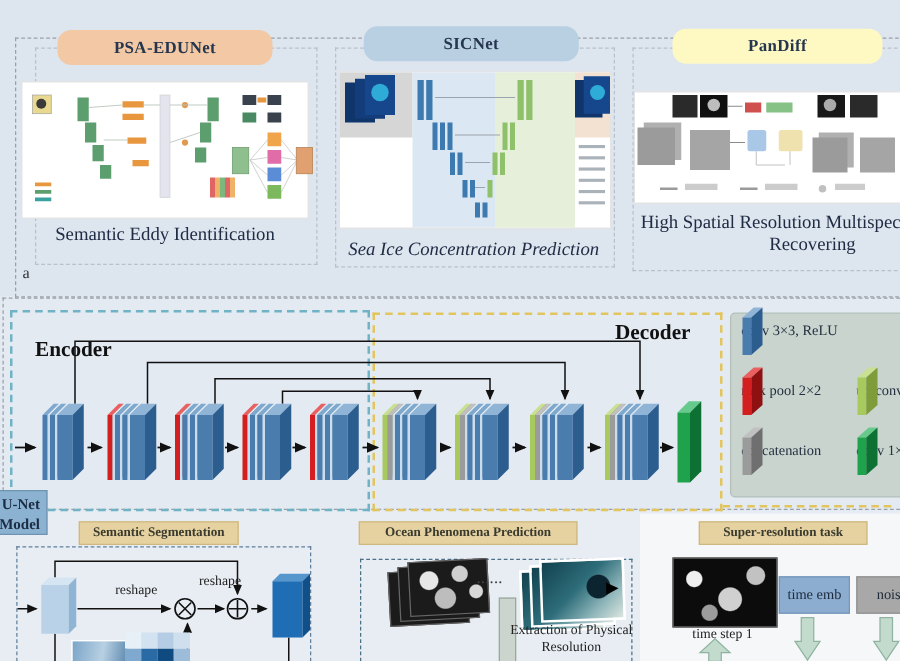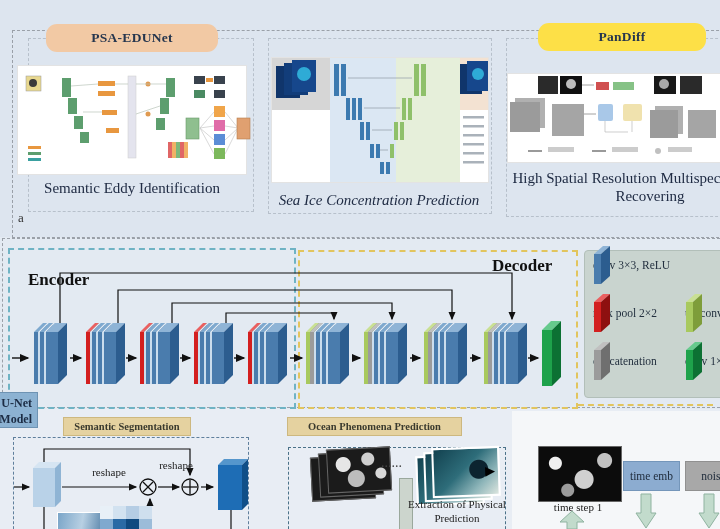--- a/index.html
+++ b/index.html
@@ -21,21 +21,21 @@
   #encoder-box{left:8px;top:248px;width:284px;height:157px;border:2px dashed #6fb3c4;}
   #decoder-box{left:298px;top:250px;width:276px;height:155px;border:2px dashed #e2c55e;}
   #decoder-ext{left:578px;top:404px;width:135px;height:0;border-top:2px dashed #e2c55e;}
   #seg-box{left:13px;top:437px;width:234px;height:110px;border:1.6px dashed #5f7f9c;}
   #pred-box{left:288px;top:447px;width:216px;height:100px;border:1.6px dashed #4a7188;}
   
   .app-header{position:absolute;height:28px;border-radius:11px;display:flex;align-items:center;justify-content:center;
     font-weight:bold;font-size:13.5px;color:#26364e;letter-spacing:.3px;text-align:right;}
   #hdr1{left:46px;top:24px;width:172px;background:#f2c9a4;}
   #hdr2{left:291px;top:21px;width:172px;background:#b9cfe2;}
-  #hdr3{left:538px;top:23px;width:168px;background:#fde047;}
+  #hdr3{left:538px;top:23px;width:168px;background:#fef9c3;}
   .thumb{position:absolute;background:#fff;box-shadow:0 0 0 1px #e3e3e3;}
   #thumb1{left:18px;top:66px;width:228px;height:108px;}
   #thumb2{left:272px;top:58px;width:216px;height:124px;}
   #thumb3{left:508px;top:74px;width:212px;height:88px;}
   .caption{position:absolute;text-align:center;font-size:15px;color:#202c44;line-height:1.18;}
   #cap1{left:20px;top:180px;width:224px;}
   #cap2{left:266px;top:192px;width:226px;font-style:italic;}
   #cap3{left:505px;top:170px;width:290px;}
   #lbl-a{left:18px;top:210px;font-size:13px;color:#333;}
   
@@ -101,20 +101,21 @@
   <div class="abs" id="sec-apps"></div>
   <div class="abs" id="sec-unet"></div>
   <div class="abs" id="sec-tasks"></div>
 
   <div class="dash" id="apps-outer"></div>
   <div class="dash-light" id="panel1-box"></div>
   <div class="dash-light" id="panel2-box"></div>
   <div class="dash-light" id="panel3-box"></div>
 
   <div class="app-header" id="hdr1">PSA-EDUNet</div>
+  <div class="app-header" id="hdr2">SICNet</div>
   <div class="app-header" id="hdr3">PanDiff</div>
 
   <div class="thumb" id="thumb1">
     <svg width="228" height="108" viewBox="0 0 228 108">
       <rect x="8" y="10" width="15" height="15" fill="#e8d890" stroke="#999" stroke-width=".5"></rect>
       <circle cx="15" cy="17" r="4" fill="#3a3a3a"></circle>
       <g fill="#5d9e6e">
         <rect x="44" y="12" width="9" height="19"></rect>
           <rect x="50" y="32" width="9" height="16"></rect>
         <rect x="56" y="50" width="9" height="13"></rect>
@@ -417,20 +418,21 @@
       <span>conv 1×1</span>
     </div>
   </div>
 
   <div class="abs" id="sr-bg"></div>
   <div class="abs" id="seg-box"></div>
   <div class="abs" id="pred-box"></div>
 
   <div class="task-header" id="th-pred">Ocean Phenomena Prediction</div>
   <div class="task-header" id="th-seg">Semantic Segmentation</div>
+  <div class="task-header" id="th-sr">Super-resolution task</div>
 
   <div class="abs" id="model-tag">
     <div>U-Net</div>
     <div>Model</div>
   </div>
 
   <svg class="abs" style="left:0;top:435px;" width="260" height="94" viewBox="0 0 260 94">
     <defs>
       <marker id="ah2" markerWidth="8" markerHeight="8" refX="6" refY="3" orient="auto">
         <path d="M0,0 L7,3 L0,6 z" fill="#111"></path>
@@ -486,21 +488,21 @@
   <div class="img-tile cloud abs" style="left:327px;top:448px;width:62px;height:42px;transform:rotate(-3deg);"></div>
   <span class="small-label" id="dots">......</span>
   <div class="abs ocean" style="left:416px;top:455px;width:64px;height:46px;transform:rotate(-2deg);position:absolute;"></div>
   <div class="abs ocean" style="left:424px;top:451px;width:64px;height:46px;transform:rotate(-2deg);position:absolute;"></div>
   <div class="abs ocean" style="left:432px;top:447px;width:64px;height:46px;transform:rotate(-2deg);position:absolute;">
     <span class="play">▶</span>
   </div>
   <div class="abs" id="pred-bar"></div>
   <div class="small-label abs" id="extract-note">
     <div>Extraction of Physical</div>
-    <div>Prediction</div>
+    <div>Resolution</div>
   </div>
 
   <div class="img-tile srdark abs" style="left:538px;top:446px;width:82px;height:54px;"></div>
   <span class="small-label" id="time-step">time step 1</span>
   <svg class="abs" style="left:560px;top:511px;" width="24" height="18" viewBox="0 0 24 18">
     <polygon points="12,0 24,11 17,11 17,18 7,18 7,11 0,11" fill="#c2dbcc" stroke="#8fb3a0" stroke-width="1"></polygon>
   </svg>
   <div class="io-box" id="time-emb">time emb</div>
   <div class="io-box" id="noise">noise</div>
   <svg class="abs" style="left:636px;top:494px;" width="20" height="35" viewBox="0 0 20 35">

